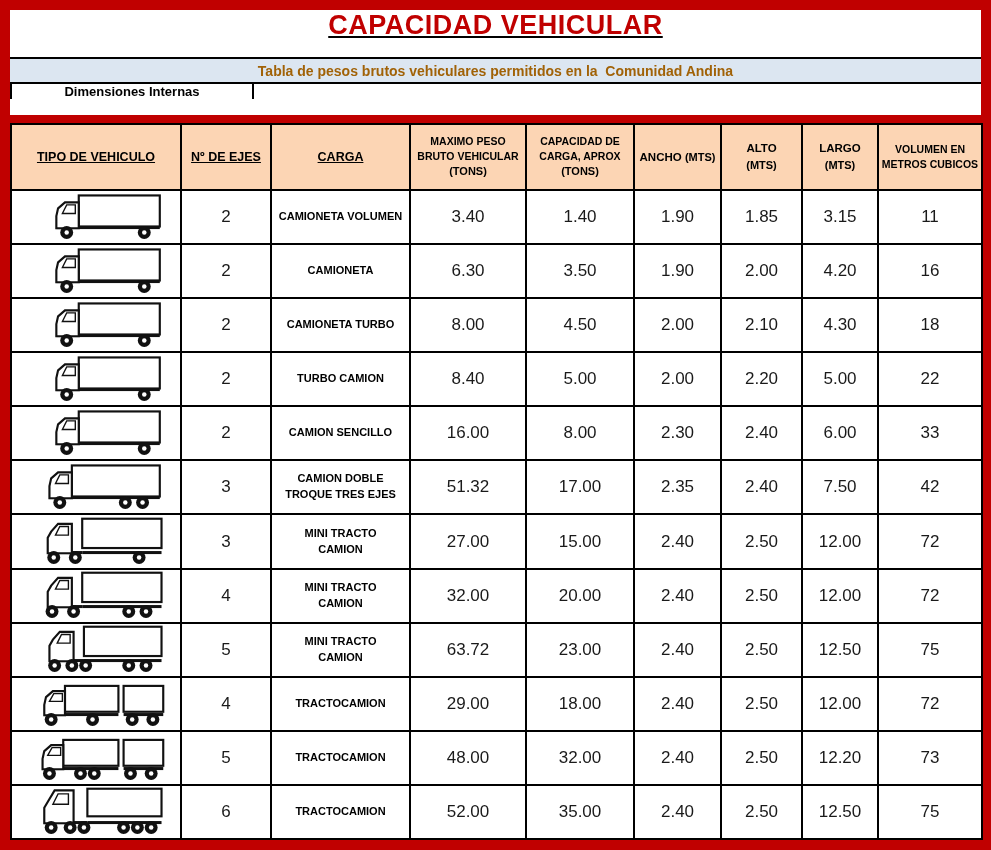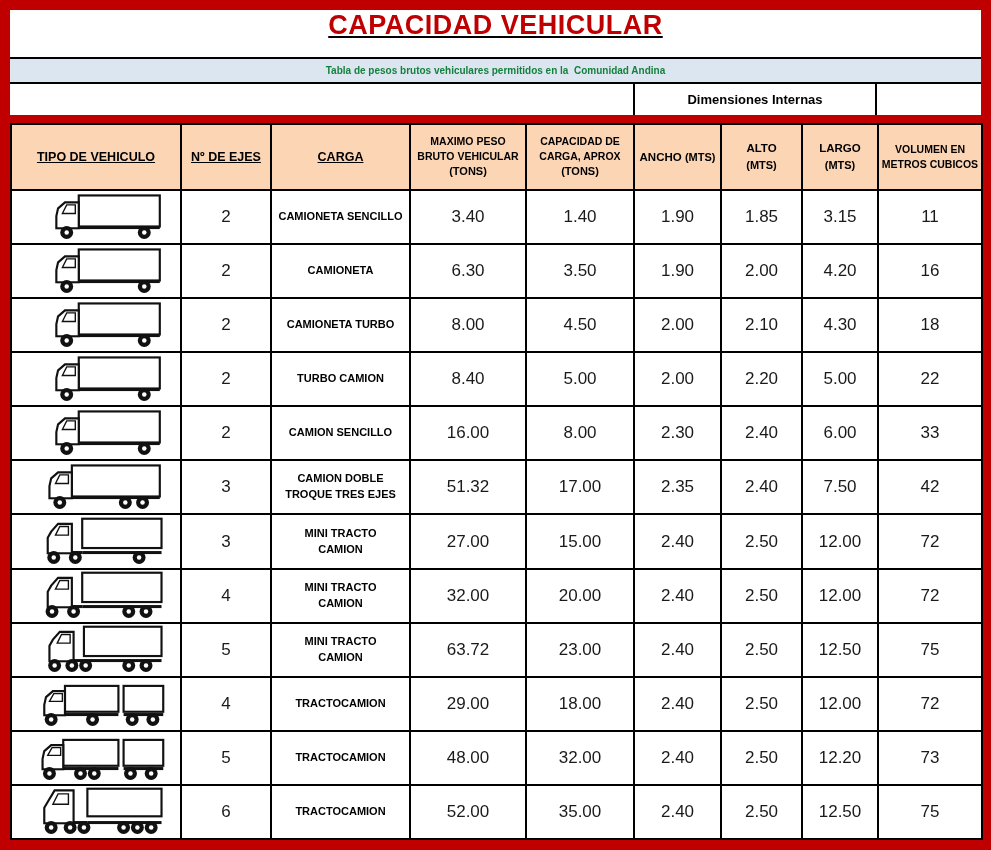--- a/index.html
+++ b/index.html
@@ -10,22 +10,22 @@
     display:flex; flex-direction:column;
     background:#ffffff;
   }
   .title-band { height:47px; display:flex; align-items:flex-start; justify-content:center; background:#fff;text-decoration:underline; }
   .title-band span { color:#C00000; font-weight:bold; font-size:27px; letter-spacing:0.5px; }
   .subtitle-bar {
     height:27px; background:#DCE6F1;
     border-top:2px solid #000; border-bottom:2px solid #000;
     display:flex; align-items:center; justify-content:center;
   }
-  .subtitle-bar span { font-weight:bold; font-size:10px; color:#15803d; white-space:pre; }
-  .dims-row { height:31px; display:flex; background:#fff; }
+  .subtitle-bar span { font-weight:bold; font-size:14px; color:#a16207; white-space:pre; }
+  .dims-row { height:31px; display:flex; background:#fff;flex-direction:column; }
   .dims-spacer-left  { width:623px; }
   .dims-cell {
     width:244px; border-left:2.5px solid #000; border-right:2.5px solid #000;
     display:flex; align-items:center; justify-content:center;
     font-weight:bold; font-size:13px; color:#000;
   }
   .dims-spacer-right { flex:1; }
   .red-band { height:8px; background:#C00000; }
   table { border-collapse:collapse; table-layout:fixed; width:100%; flex:1; }
   th {
@@ -103,21 +103,21 @@
               <rect x="60" y="4" width="94" height="36" fill="#fff" stroke="#111" stroke-width="2.5"></rect>
               <polygon points="60,12 44,12 36,19 34,28 34,42 60,42" fill="#fff" stroke="#111" stroke-width="2.5"></polygon>
               <polygon points="46,15 56,15 56,25 41,25" fill="#fff" stroke="#111" stroke-width="1.6"></polygon>
               <circle cx="46" cy="47" r="7.5" fill="#111"></circle>
               <circle cx="46" cy="47" r="2.6" fill="#fff"></circle>
               <circle cx="136" cy="47" r="7.5" fill="#111"></circle>
               <circle cx="136" cy="47" r="2.6" fill="#fff"></circle>
             </svg>
           </td>
           <td class="num">2</td>
-          <td class="equipo">CAMIONETA SENCILLO</td>
+          <td class="equipo">CAMIONETA VOLUMEN</td>
           <td class="num">3.40</td>
           <td class="num">1.40</td>
           <td class="num">1.90</td>
           <td class="num">1.85</td>
           <td class="num">3.15</td>
           <td class="num">11</td>
         </tr>
         <tr>
           <td class="icon-cell">
             <svg viewBox="0 0 160 58" width="146" height="50">

